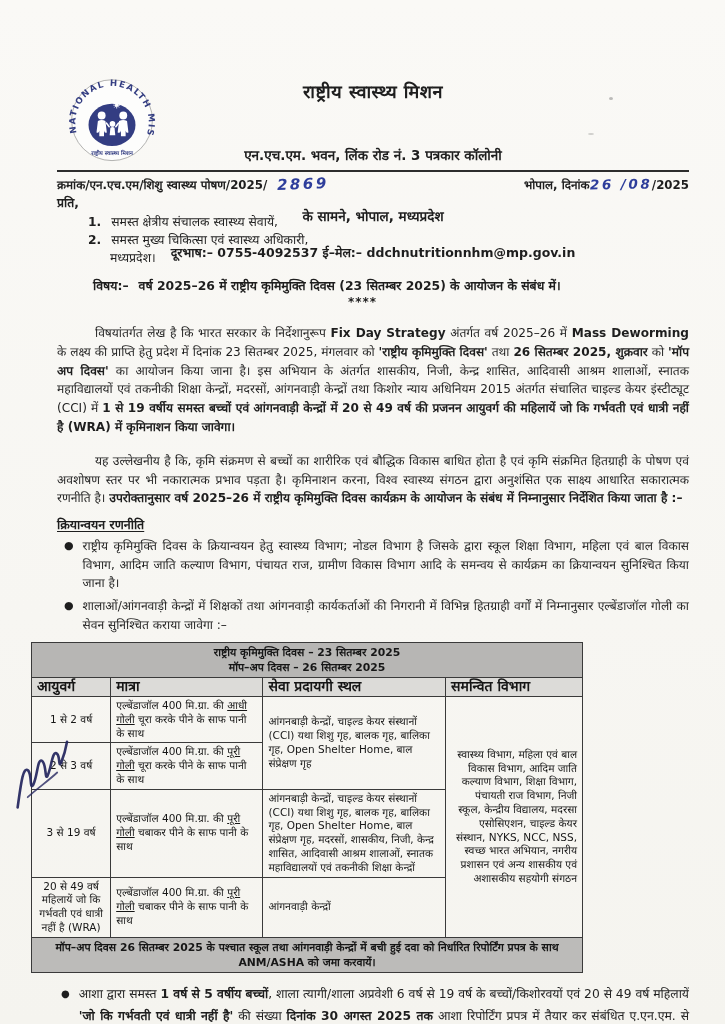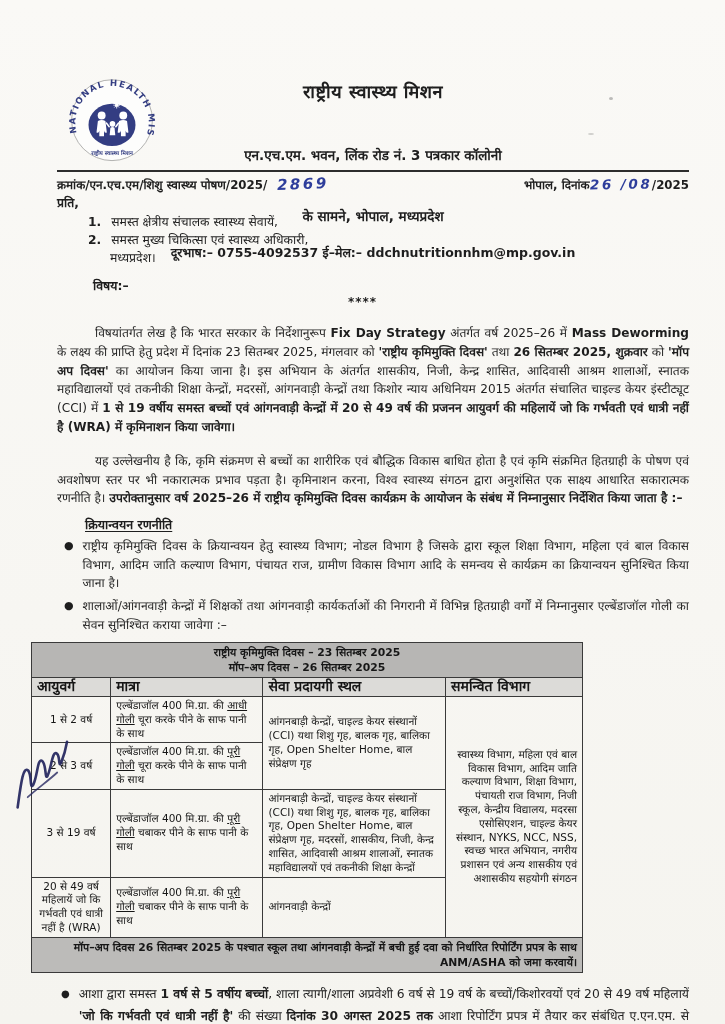--- a/index.html
+++ b/index.html
@@ -27,34 +27,34 @@
   .salutation { margin:1px 36px 0 57px; font-size:12.3px; font-weight:bold; }
   .addr-list { margin:2px 36px 0 88px; font-size:12.3px; line-height:18px; }
   .addr-item { display:flex; gap:10px; }
   .addr-region { margin-left:22px; }
   
   .subject-row { display:flex; gap:10px; margin:10px 36px 0 57px; font-size:12.4px; font-weight:bold;padding-left:36px; }
   .stars { text-align:center; font-size:12px; font-weight:bold; letter-spacing:1px; margin-top:1px; }
   
   .para { margin:15px 36px 0 57px; font-size:12.1px; line-height:18.8px; text-align:justify; text-indent:38px; }
   .para b, .bullet b, .closing b { font-weight:bold; }
-  .section-heading { margin:8px 36px 0 85px; font-size:12.5px; font-weight:bold; text-decoration:underline; text-underline-offset:2px; }
+  .section-heading { margin:8px 36px 0 57px; font-size:12.5px; font-weight:bold; text-decoration:underline; text-underline-offset:2px; }
   .bullets { margin:4px 36px 0 57px; }
   .bullet { display:flex; gap:9px; font-size:12.1px; line-height:18.6px; text-align:justify; margin-top:4px; }
   .bullet .dot { flex:none; padding-left:7px; font-size:11px; line-height:18.6px; }
   
   .nkd-table { border-collapse:collapse; margin:8px 0 0 31px; width:552px; font-size:10.5px; line-height:13.8px; color:#161616; }
   .nkd-table th, .nkd-table td { border:1.2px solid #3a3a3a; padding:2px 5px; vertical-align:middle; }
   .title-band { background:#b7b6b4; font-weight:bold; text-align:center; font-size:10.8px; padding:2px 4px; }
   .title-band div { line-height:15px; }
   .head-row th { background:#dcdbd8; font-weight:bold; text-align:left; font-size:14px; }
   .age-cell { text-align:center; }
   .place-cell, .dept-cell { text-align:left; }
   .dept-cell { vertical-align:top; padding-top:4px;text-align:right; }
-  .footer-cell { background:#bcbbb9; font-weight:bold; text-align:right; padding:4px 10px; line-height:15px; font-size:10.8px; }
+  .footer-cell { background:#bcbbb9; font-weight:bold; text-align:center; padding:4px 10px; line-height:15px; font-size:10.8px; }
   td u, .nkd-table u { text-decoration:underline; text-underline-offset:1px; }
   
   .closing { margin:10px 36px 0 57px; }
   .closing .bullet { font-size:12.3px; line-height:22px; margin-top:3px; }
   .closing .dot { font-size:10px; line-height:22px; padding-left:4px; }
   
   .signature { position:absolute; left:4px; top:736px; transform:rotate(-12deg); opacity:.92; }
   .speck1 { position:absolute; left:609px; top:97px; width:4px; height:3px; border-radius:50%; background:#9a9a98; opacity:.65; }
   .speck2 { position:absolute; left:588px; top:133px; width:6px; height:2px; border-radius:50%; background:#b3b2af; opacity:.6; }
 </style>
@@ -117,20 +117,21 @@
     </div>
     <div class="addr-item">
       <b>2.</b>
       <span>समस्त मुख्य चिकित्सा एवं स्वास्थ्य अधिकारी,</span>
     </div>
     <div class="addr-region">मध्यप्रदेश।</div>
   </div>
 
   <div class="subject-row">
     <span>विषय:–</span>
+    <span>वर्ष 2025–26 में राष्ट्रीय कृमिमुक्ति दिवस (23 सितम्बर 2025) के आयोजन के संबंध में।</span>
   </div>
   <div class="stars">****</div>
 
   <div class="para"><span>विषयांतर्गत लेख है कि भारत सरकार के निर्देशानुरूप </span><b>Fix Day Strategy</b><span> अंतर्गत वर्ष 2025–26 में </span><b>Mass Deworming</b><span> के लक्ष्य की प्राप्ति हेतु प्रदेश में दिनांक 23 सितम्बर 2025, मंगलवार को </span><b>'राष्ट्रीय कृमिमुक्ति दिवस'</b><span> तथा </span><b>26 सितम्बर 2025, शुक्रवार</b><span> को </span><b>'मॉप अप दिवस'</b><span> का आयोजन किया जाना है। इस अभियान के अंतर्गत शासकीय, निजी, केन्द्र शासित, आदिवासी आश्रम शालाओं, स्नातक महाविद्यालयों एवं तकनीकी शिक्षा केन्द्रों, मदरसों, आंगनवाड़ी केन्द्रों तथा किशोर न्याय अधिनियम 2015 अंतर्गत संचालित चाइल्ड केयर इंस्टीट्यूट (CCI) में </span><b>1 से 19 वर्षीय समस्त बच्चों एवं आंगनवाड़ी केन्द्रों में 20 से 49 वर्ष की प्रजनन आयुवर्ग की महिलायें जो कि गर्भवती एवं धात्री नहीं है (WRA) में कृमिनाशन किया जावेगा।</b></div>
   <div class="para"><span>यह उल्लेखनीय है कि, कृमि संक्रमण से बच्चों का शारीरिक एवं बौद्धिक विकास बाधित होता है एवं कृमि संक्रमित हितग्राही के पोषण एवं अवशोषण स्तर पर भी नकारात्मक प्रभाव पड़ता है। कृमिनाशन करना, विश्व स्वास्थ्य संगठन द्वारा अनुशंसित एक साक्ष्य आधारित सकारात्मक रणनीति है। </span><b>उपरोक्तानुसार वर्ष 2025–26 में राष्ट्रीय कृमिमुक्ति दिवस कार्यक्रम के आयोजन के संबंध में निम्नानुसार निर्देशित किया जाता है :–</b></div>
 
   <div class="section-heading">क्रियान्वयन रणनीति</div>
   <div class="bullets">
     <div class="bullet">
       <span class="dot">●</span>

